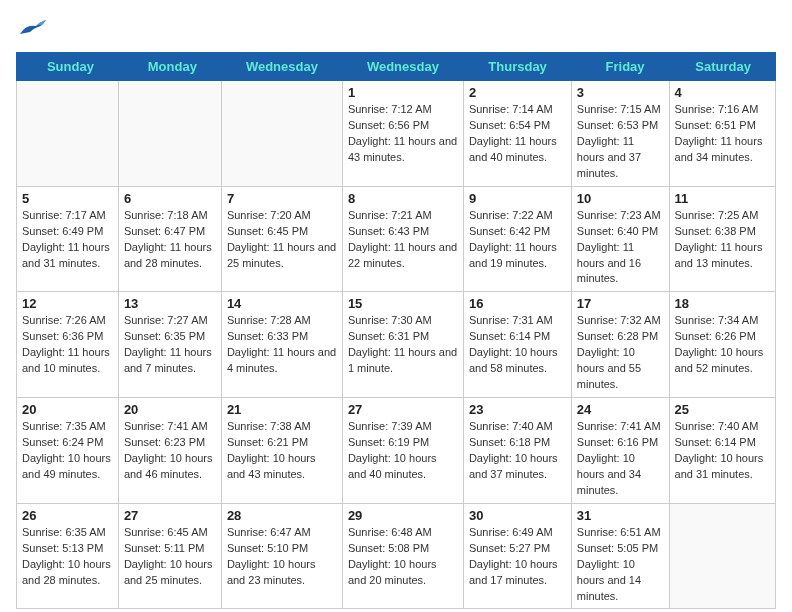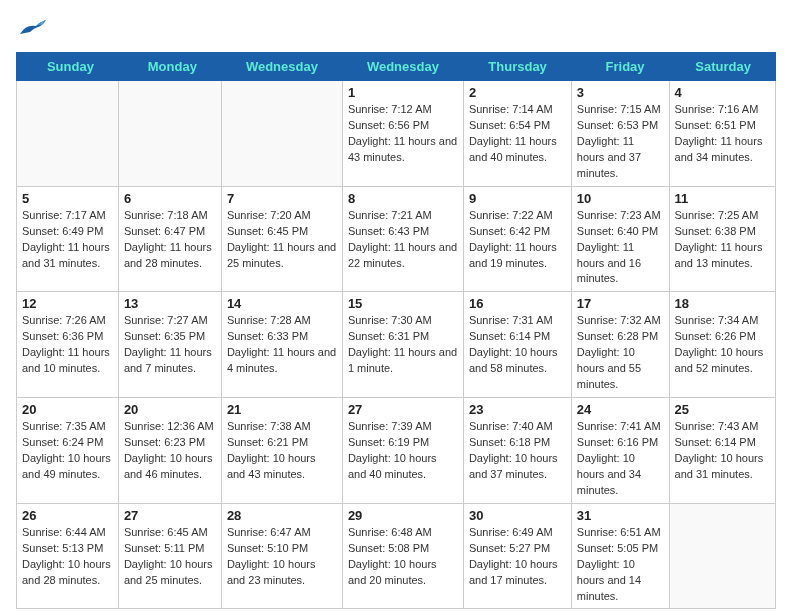--- a/index.html
+++ b/index.html
@@ -244,21 +244,21 @@
       </tr>
       <tr class="week-row">
         <td>
           <div class="day-number">20</div>
           <div class="day-info">Sunrise: 7:35 AM
 Sunset: 6:24 PM
 Daylight: 10 hours and 49 minutes.</div>
         </td>
         <td>
           <div class="day-number">20</div>
-          <div class="day-info">Sunrise: 12:36 AM
+          <div class="day-info">Sunrise: 7:41 AM
 Sunset: 6:23 PM
 Daylight: 10 hours and 46 minutes.</div>
         </td>
         <td>
           <div class="day-number">21</div>
           <div class="day-info">Sunrise: 7:38 AM
 Sunset: 6:21 PM
 Daylight: 10 hours and 43 minutes.</div>
         </td>
         <td>
@@ -274,29 +274,29 @@
 Daylight: 10 hours and 37 minutes.</div>
         </td>
         <td>
           <div class="day-number">24</div>
           <div class="day-info">Sunrise: 7:41 AM
 Sunset: 6:16 PM
 Daylight: 10 hours and 34 minutes.</div>
         </td>
         <td>
           <div class="day-number">25</div>
-          <div class="day-info">Sunrise: 7:43 AM
+          <div class="day-info">Sunrise: 7:40 AM
 Sunset: 6:14 PM
 Daylight: 10 hours and 31 minutes.</div>
         </td>
       </tr>
       <tr class="week-row">
         <td>
           <div class="day-number">26</div>
-          <div class="day-info">Sunrise: 6:44 AM
+          <div class="day-info">Sunrise: 6:35 AM
 Sunset: 5:13 PM
 Daylight: 10 hours and 28 minutes.</div>
         </td>
         <td>
           <div class="day-number">27</div>
           <div class="day-info">Sunrise: 6:45 AM
 Sunset: 5:11 PM
 Daylight: 10 hours and 25 minutes.</div>
         </td>
         <td>

